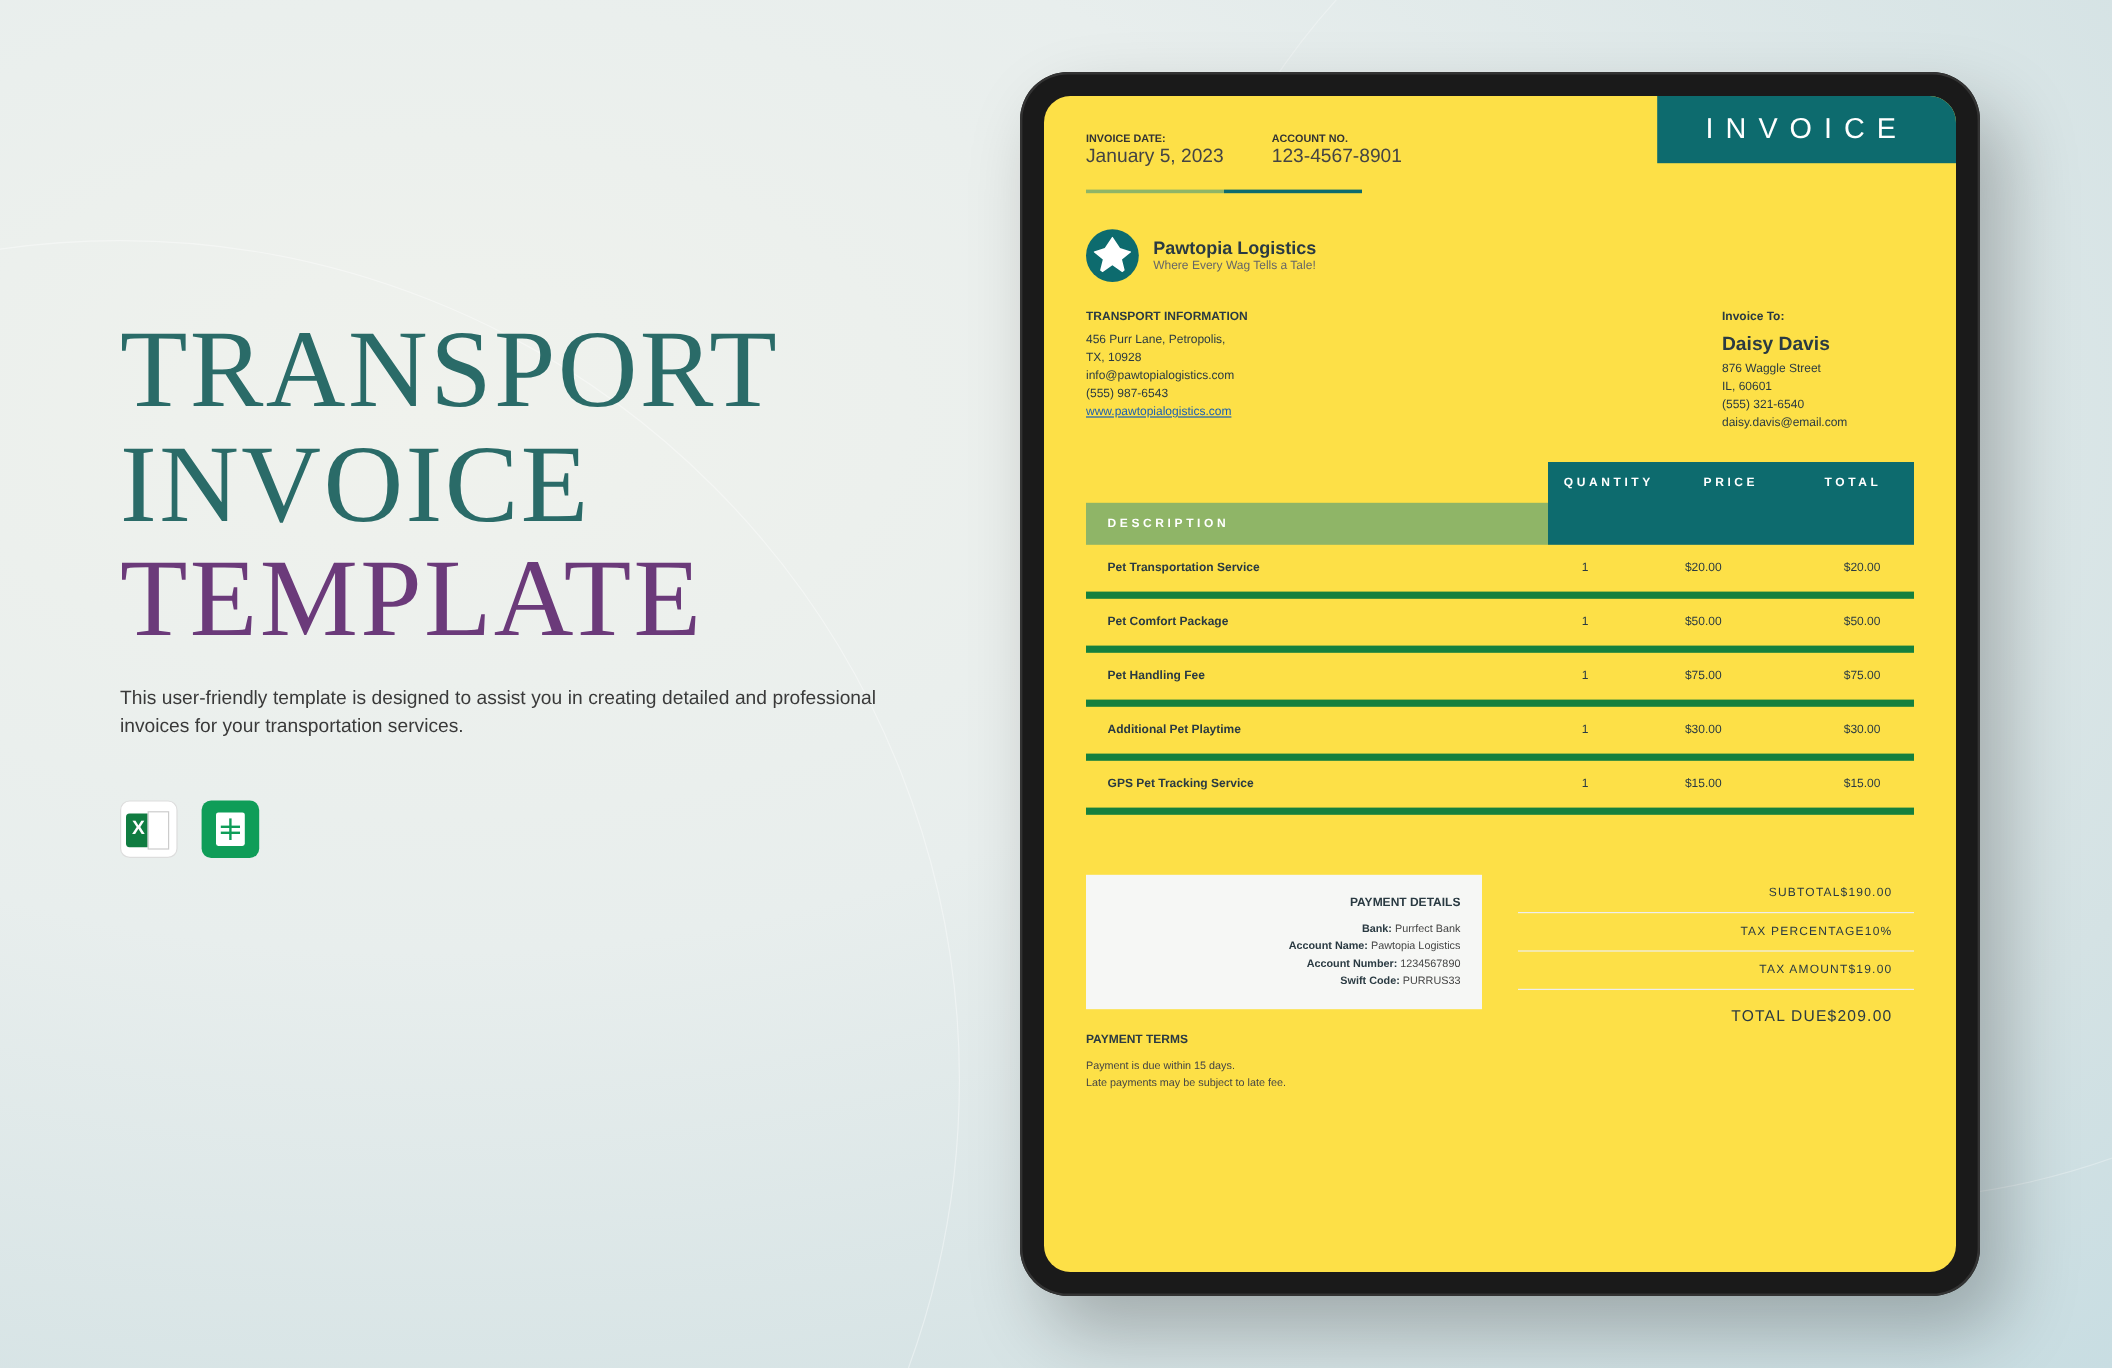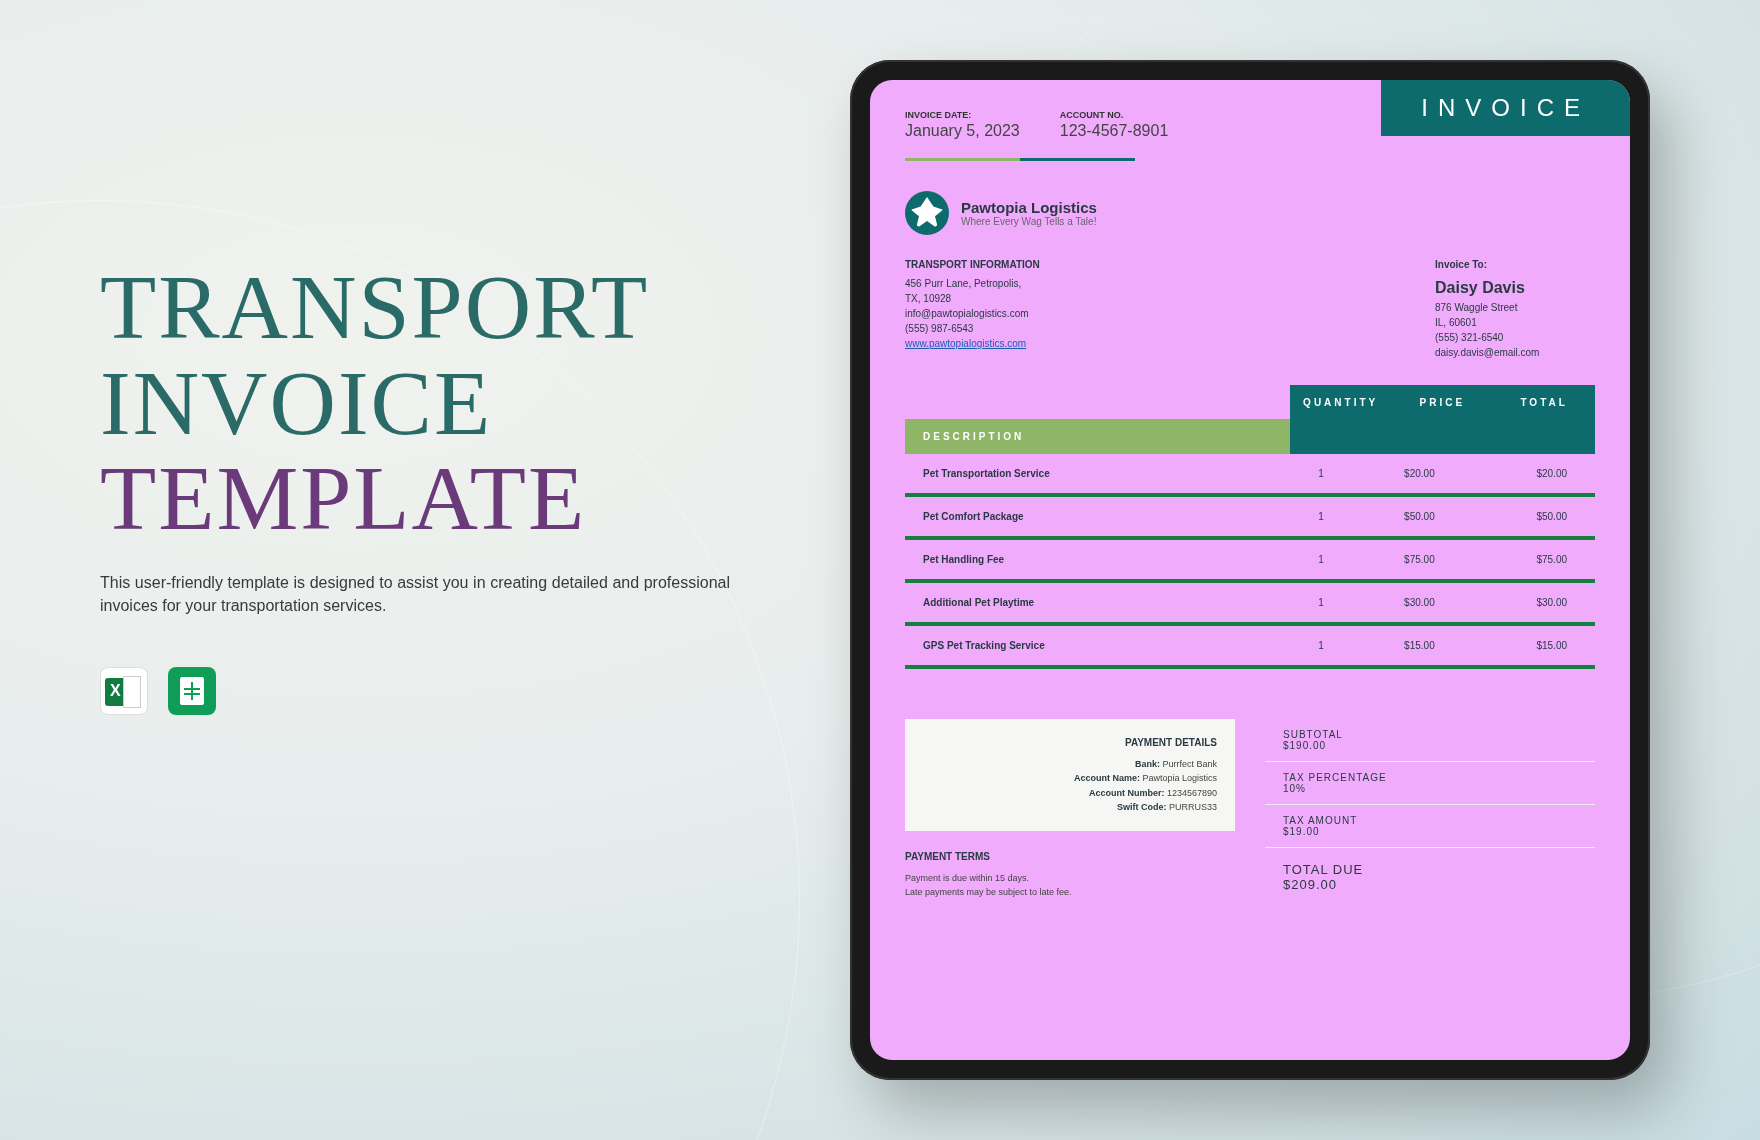--- a/index.html
+++ b/index.html
@@ -62,21 +62,21 @@
              linear-gradient(#0f9d58 0 0) 0 66%/100% 2px no-repeat,
              linear-gradient(#0f9d58 0 0) 50% 0/2px 100% no-repeat;
 }
 
 .tablet {
   position:absolute; right:110px; top:60px; width:800px; height:1020px;
   background:#1a1a1a; border-radius:40px; padding:20px;
   box-shadow: 20px 30px 60px rgba(0,0,0,0.25), 0 0 0 2px #333 inset;
 }
 .screen {
-  width:100%; height:100%; background:#f0abfc; border-radius:22px;
+  width:100%; height:100%; background:#fde047; border-radius:22px;
   padding:30px 35px; overflow:hidden; color:#2a3a42;
 }
 .inv-top { display:flex; justify-content:space-between; align-items:flex-start; }
 .inv-meta { display:flex; gap:40px; font-size:10px; }
 .inv-meta-block .label { font-weight:bold; color:#333; font-size:9px; }
 .inv-meta-block .value { margin-top:2px; color:#444; font-size:16px; }
 .inv-badge {
   background:#0d6b6e; color:#fff; padding:14px 40px;
   font-size:24px; letter-spacing:10px; font-weight:300;
   margin-right:-35px; margin-top:-30px;
@@ -101,37 +101,37 @@
 .info-block a { color:#1a5fb4; text-decoration:underline; }
 .table-header {
   display:flex; margin-top:25px; color:#fff; font-size:10px;
   letter-spacing:3px; font-weight:bold;
 }
 .th-desc { background:#8fb567; flex:1.6; padding:12px 18px;margin-top:34px; }
 .th-rest { background:#0d6b6e; display:flex; flex:1.4; }
 .th-rest > div { flex:1; padding:12px 10px; text-align:center; }
 .table-row {
   display:flex; font-size:10px; padding:14px 18px;
-  border-bottom:4px solid #15803d; color:#2a3a42;
+  border-bottom:6px solid #15803d; color:#2a3a42;
 }
 .td-desc { flex:1.6; font-weight:bold; }
 .td-rest { display:flex; flex:1.4; }
 .td-rest > div { flex:1; text-align:center; }
 .td-rest > div:last-child { text-align:right; padding-right:10px; }
 .bottom-area { display:flex; margin-top:50px; gap:30px; }
 .payment-box {
   background:#f6f7f5; padding:16px 18px; flex:1; font-size:9px;
   line-height:1.6; color:#444;text-align:right;
 }
 .payment-box .ptitle { font-weight:bold; font-size:10px; color:#2a3a42; margin-bottom:6px; }
 .payment-box .row b { color:#2a3a42; }
 .totals { flex:1; font-size:10px; }
 .totals-row {
   display:flex; justify-content:flex-end; padding:10px 18px;
-  border-bottom:1px solid #eee; letter-spacing:1px;flex-direction:column;
+  border-bottom:1px solid #eee; letter-spacing:1px;
 }
 .totals-row.due { font-weight:normal; font-size:13px; border:none; padding-top:14px; }
 .terms { margin-top:18px; font-size:9px; color:#444; line-height:1.6; }
 .terms .ptitle { font-weight:bold; font-size:10px; color:#2a3a42; margin-bottom:6px; }
 </style>
 </head>
 <body>
 
 <div class="bg-curve"></div>
 <div class="bg-curve2"></div>

